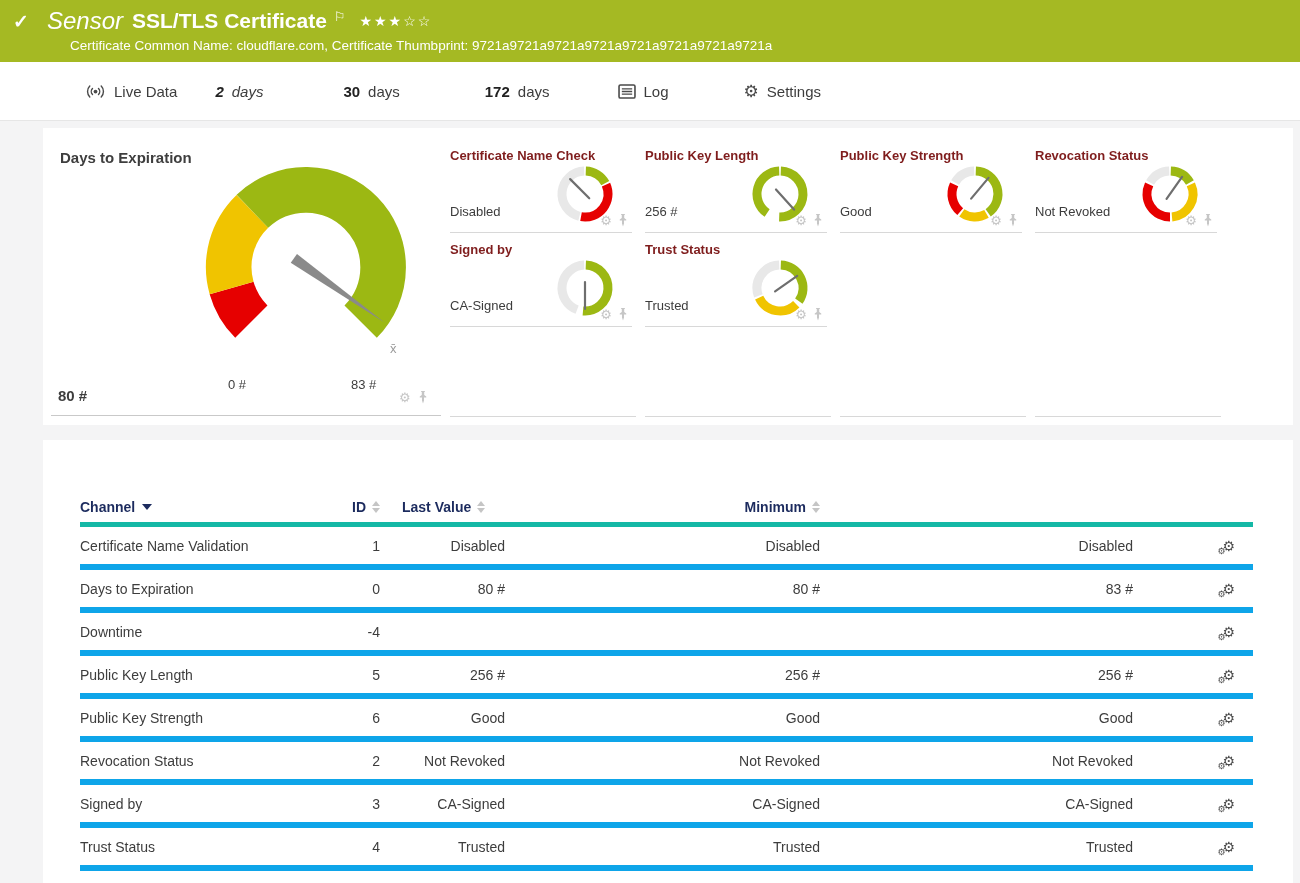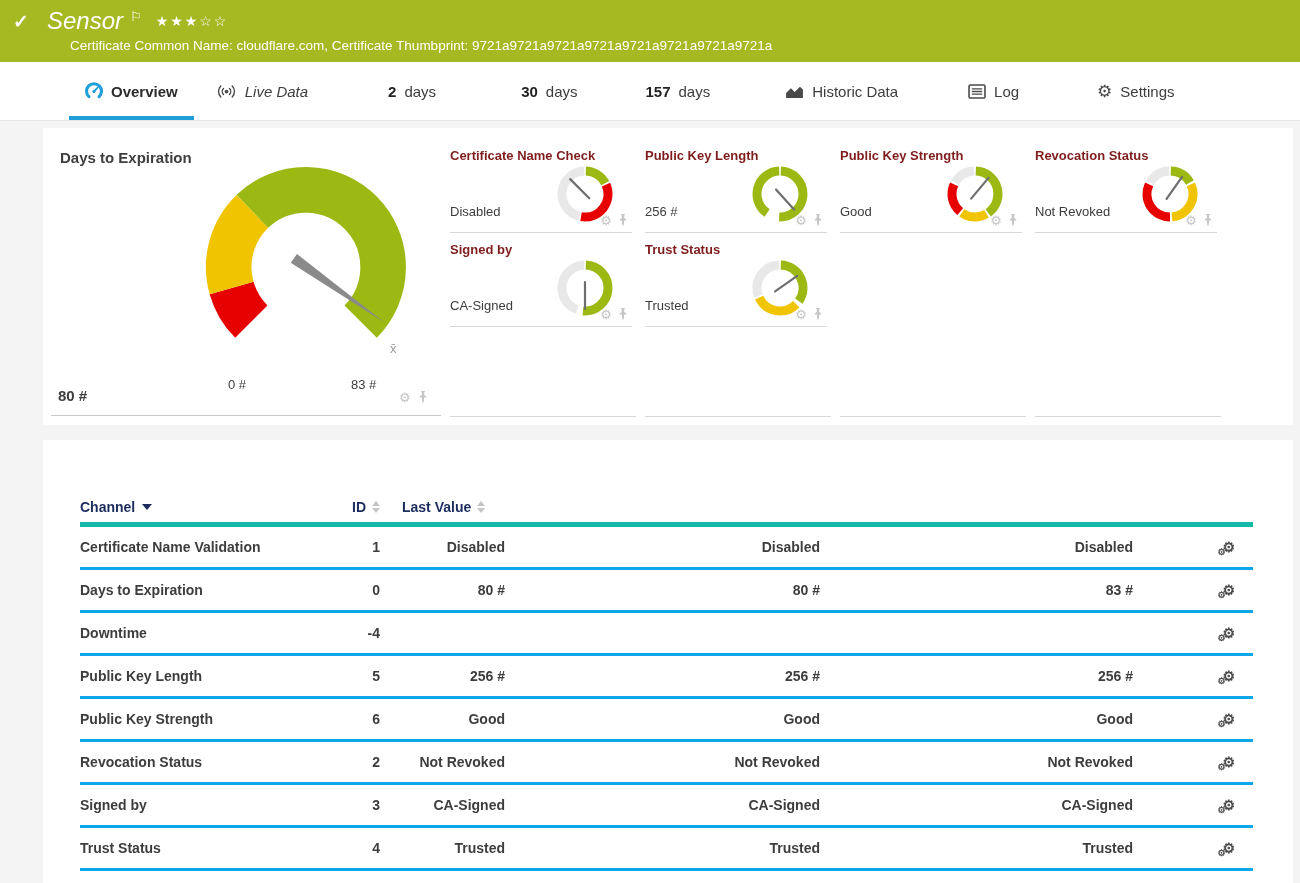--- a/index.html
+++ b/index.html
@@ -65,79 +65,66 @@
   .mini-gear { font-size:13px; color:#c6c6c6; line-height:1; cursor:pointer; }
   .mini-pin  { color:#c6c6c6; line-height:0; cursor:pointer; }
   .ghost-sep { position:absolute; width:186px; height:1px; background:#d8d8d8; top:288px; }
 
   
   .table-wrap { position:absolute; left:37px; right:40px; top:51px; }
   .thead, .trow { display:grid; grid-template-columns:240px 60px 125px 315px 313px 1fr; align-items:center; }
   .thead { height:36px; border-bottom:5px solid #14b8a6; color:#1c2b5e; font-size:14px; font-weight:700; }
   .th { display:flex; align-items:center; cursor:pointer; }
   .th-right { justify-content:flex-end; }
-  .trow { height:43px; border-bottom:3px solid #0ea5e9; font-size:14px; color:#3d3d3d;font-weight:bold; }
+  .trow { height:43px; border-bottom:6px solid #0ea5e9; font-size:14px; color:#3d3d3d; }
   .td-num { text-align:right; }
   .td-gear { text-align:right; padding-right:18px; }
   .rowgear { position:relative; display:inline-block; font-size:14px; color:#4c4c4c; line-height:1; cursor:pointer; }
   .rowgear-small { position:absolute; left:-5px; bottom:-3px; font-size:9px; color:#4c4c4c; }
 
   .caret-down { width:0; height:0; border-left:5px solid transparent; border-right:5px solid transparent;
                 border-top:6px solid #1c2b5e; margin-left:7px; display:inline-block; }
   .sortpair { display:inline-flex; flex-direction:column; gap:2px; margin-left:6px; }
   .sortpair i { display:block; width:0; height:0; border-left:4px solid transparent; border-right:4px solid transparent; }
   .tri-up   { border-bottom:5px solid #c5c5c5; }
   .tri-down { border-top:5px solid #c5c5c5; }
 </style>
 </head>
 <body>
 
 <div class="topbar">
   <div class="topbar-row1">
     <span class="check">✓</span>
     <span class="sensor-word">Sensor</span>
+    <span class="sensor-title">SSL/TLS Certificate</span>
     <span class="flag">⚐</span>
     <span class="stars">★★★☆☆</span>
   </div>
   <div class="topbar-row2">Certificate Common Name: cloudflare.com, Certificate Thumbprint: 9721a9721a9721a9721a9721a9721a9721a9721a</div>
 </div>
 
 <div class="tabbar">
-  <div class="tab active">
-    <svg class="ticon" width="18" height="18" viewBox="0 0 20 20">
-        <path d="M4.3 16.2A8.3 8.3 0 1 1 15.7 16.2" fill="none" stroke="#1f9ed9" stroke-width="3.4" stroke-linecap="round"></path>
-        <path d="M10 10.5 L14.6 5.6" stroke="#1f9ed9" stroke-width="2.1"></path>
-        <circle cx="10" cy="10.5" r="1.8" fill="#1f9ed9"></circle>
-      </svg>
-    <span class="tab-label">Overview</span>
-  </div>
   <div class="tab">
     <svg class="ticon" width="21" height="15" viewBox="0 0 22 16">
         <circle cx="11" cy="8" r="2" fill="#4a4a4a"></circle>
         <path d="M7.8 4.8a4.6 4.6 0 0 0 0 6.4 M4.9 2.2a8.3 8.3 0 0 0 0 11.6 M14.2 4.8a4.6 4.6 0 0 1 0 6.4 M17.1 2.2a8.3 8.3 0 0 1 0 11.6" fill="none" stroke="#4a4a4a" stroke-width="1.5" stroke-linecap="round"></path>
       </svg>
     <span class="tab-label">Live Data</span>
   </div>
   <div class="tab">
     <span class="tab-num">2</span>
     <span class="tab-label">days</span>
   </div>
   <div class="tab">
     <span class="tab-num">30</span>
     <span class="tab-label">days</span>
   </div>
   <div class="tab">
-    <span class="tab-num">157</span>
+    <span class="tab-num">172</span>
     <span class="tab-label">days</span>
-  </div>
-  <div class="tab">
-    <svg class="ticon" width="19" height="15" viewBox="0 0 20 16">
-        <path d="M1 15V9.5L6.2 4.4l4 4 5.6-5.6L19 5.8V15z" fill="#4a4a4a"></path>
-      </svg>
-    <span class="tab-label">Historic Data</span>
   </div>
   <div class="tab">
     <svg class="ticon" width="18" height="15" viewBox="0 0 19 16">
         <rect x="1" y="1" width="17" height="14" rx="1.5" fill="none" stroke="#4a4a4a" stroke-width="1.7"></rect>
         <path d="M4 5.2h11M4 8h11M4 10.8h11" stroke="#4a4a4a" stroke-width="1.4"></path>
       </svg>
     <span class="tab-label">Log</span>
   </div>
   <div class="tab">
     <span class="gicon">⚙</span>
@@ -284,20 +271,27 @@
             <i class="tri-down"></i>
           </span>
       </div>
       <div class="th" style="padding-left:22px">
         <span>Last Value</span>
         <span class="sortpair">
             <i class="tri-up"></i>
             <i class="tri-down"></i>
           </span>
       </div>
+      <div class="th th-right">
+        <span>Minimum</span>
+        <span class="sortpair">
+            <i class="tri-up"></i>
+            <i class="tri-down"></i>
+          </span>
+      </div>
       <div class="th"></div>
     </div>
     <div id="rows">
         <div class="trow">
     <div class="td td-channel">Certificate Name Validation</div>
     <div class="td td-num">1</div>
     <div class="td td-num">Disabled</div>
     <div class="td td-num">Disabled</div>
     <div class="td td-num">Disabled</div>
     <div class="td td-gear">

